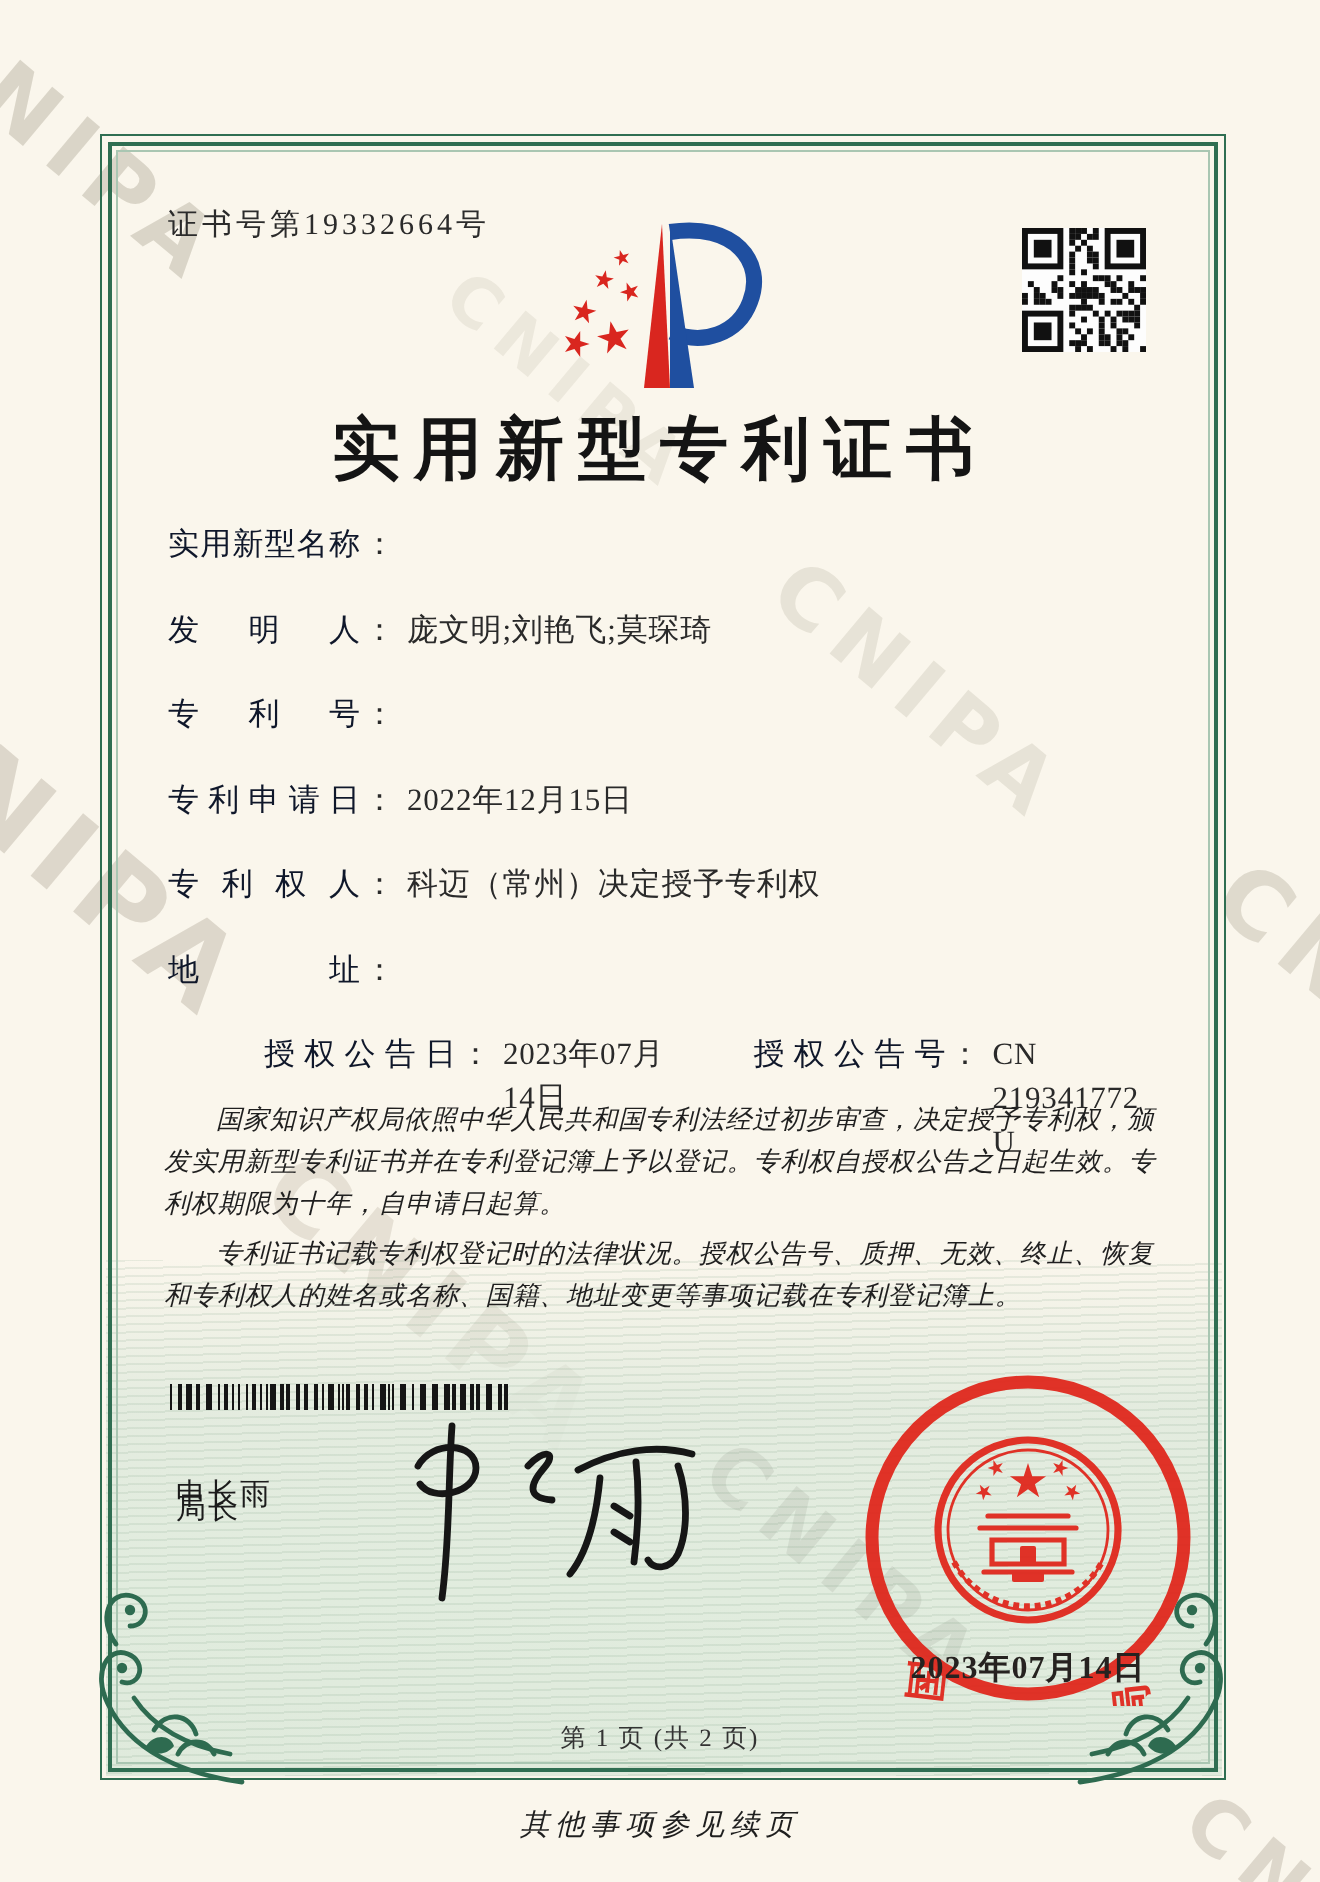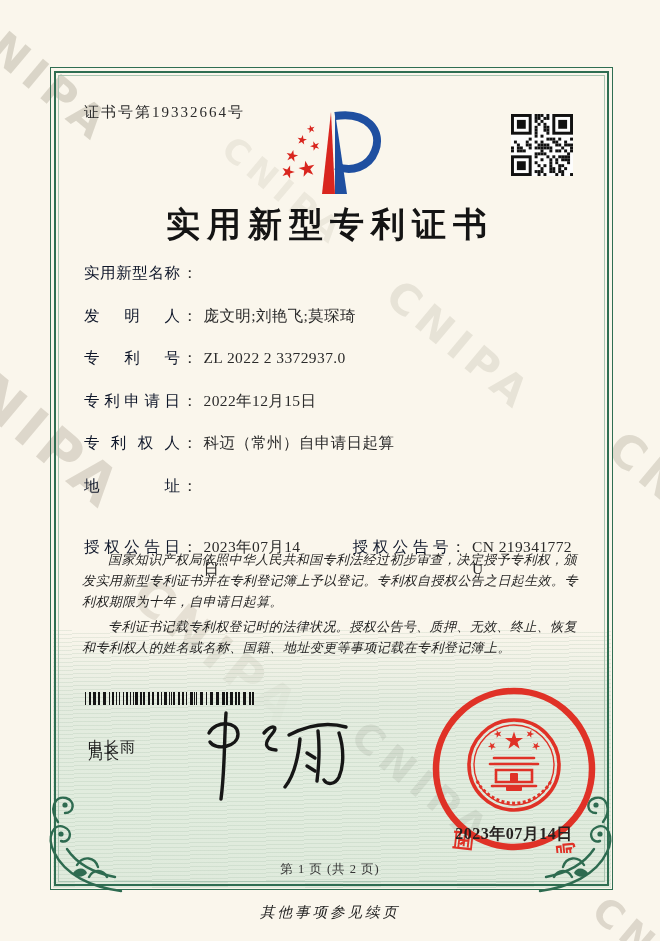--- a/index.html
+++ b/index.html
@@ -41,22 +41,22 @@
   
   .fields{position:absolute;left:84px;top:262px;width:500px;font-size:15.5px;color:#2a2a2a;}
   .field-row{display:flex;align-items:baseline;line-height:22px;margin-bottom:20.5px;}
   .field-label{
     display:inline-block;width:96px;flex:0 0 96px;
     text-align:justify;text-align-last:justify;text-justify:inter-character;color:#0f172a;
   }
   .colon{margin:0 6px 0 2px;}
   .field-value{letter-spacing:0.4px;}
   .grant-row{display:flex;align-items:baseline;line-height:22px;}
-  .grant-group{display:flex;align-items:baseline;}
-  .grant-group.second{margin-left:40px;margin-top:19px;}
+  .grant-group{display:flex;align-items:baseline;margin-left:48px;}
+  .grant-group.second{margin-left:40px;}
   
   .paragraphs{
     position:absolute;left:82px;top:549px;width:502px;
     font-size:13px;line-height:21px;font-style:italic;color:#1f1f1f;letter-spacing:0.4px;
   }
   .paragraphs p{margin:0;text-indent:2em;}
   .paragraphs p + p{margin-top:4px;}
   
   .barcode{position:absolute;left:85px;top:692px;width:172px;height:13px;display:flex;overflow:hidden;}
   .barcode span{height:100%;flex:0 0 auto;}
@@ -283,31 +283,30 @@
       <span class="colon">：</span>
   </div>
   <div class="field-row">
     <span class="field-label">发明人</span>
       <span class="colon">：</span>
       <span class="field-value">庞文明;刘艳飞;莫琛琦</span>
   </div>
   <div class="field-row">
     <span class="field-label">专利号</span>
       <span class="colon">：</span>
-      <span class="field-value">ZL 2022 2 3372937.0</span>
   </div>
   <div class="field-row">
     <span class="field-label">专利申请日</span>
       <span class="colon">：</span>
       <span class="field-value">2022年12月15日</span>
   </div>
   <div class="field-row">
     <span class="field-label">专利权人</span>
       <span class="colon">：</span>
-      <span class="field-value">科迈（常州）自申请日起算</span>
+      <span class="field-value">科迈（常州）决定授予专利权</span>
   </div>
   <div class="field-row">
     <span class="field-label">地址</span>
       <span class="colon">：</span>
   </div>
   <div class="grant-row">
     <span class="grant-group">
       <span class="field-label">授权公告日</span>
         <span class="colon">：</span>
         <span class="field-value">2023年07月14日</span>

